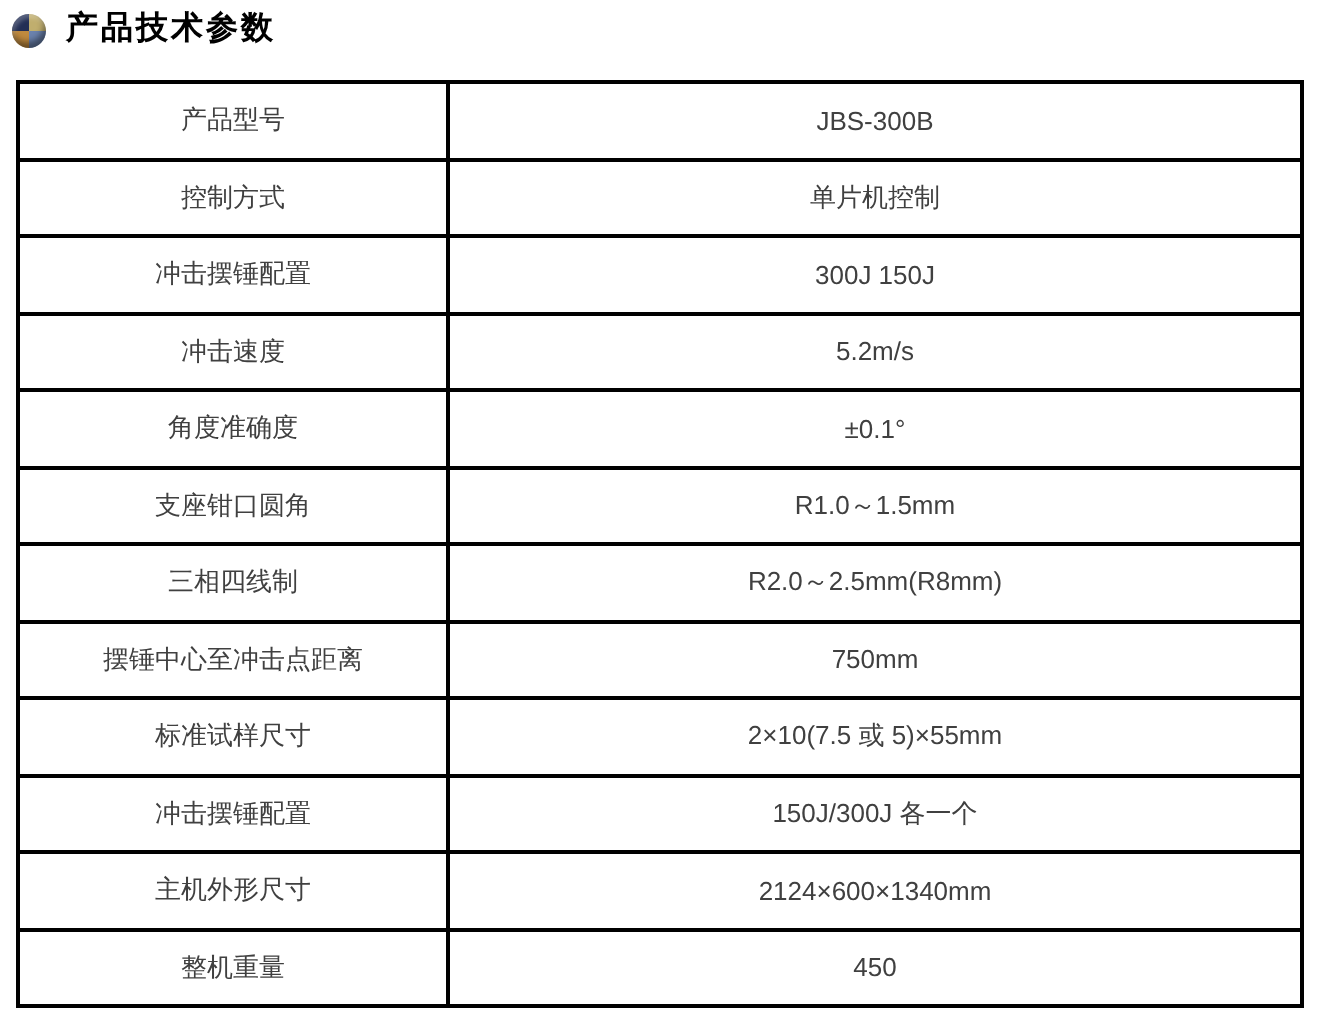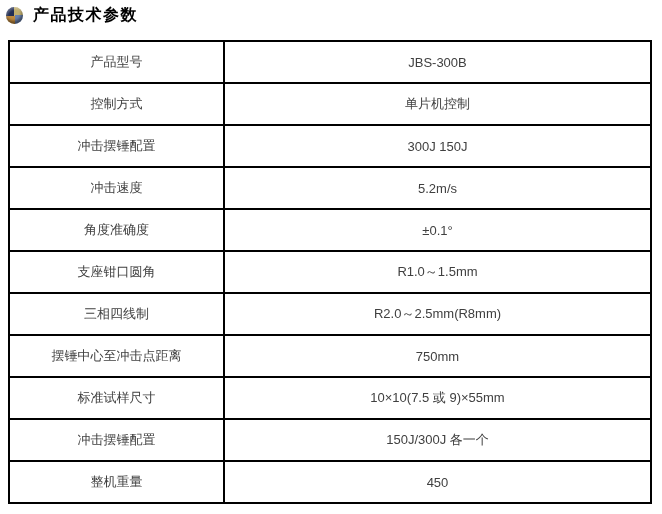--- a/index.html
+++ b/index.html
@@ -104,25 +104,29 @@
         <tr>
           <td class="label-cell">三相四线制</td>
           <td class="value-cell">R2.0～2.5mm(R8mm)</td>
         </tr>
         <tr>
           <td class="label-cell">摆锤中心至冲击点距离</td>
           <td class="value-cell">750mm</td>
         </tr>
         <tr>
           <td class="label-cell">标准试样尺寸</td>
-          <td class="value-cell">10×10(7.5 或 9)×55mm</td>
+          <td class="value-cell">2×10(7.5 或 5)×55mm</td>
         </tr>
         <tr>
           <td class="label-cell">冲击摆锤配置</td>
           <td class="value-cell">150J/300J 各一个</td>
+        </tr>
+        <tr>
+          <td class="label-cell">主机外形尺寸</td>
+          <td class="value-cell">2124×600×1340mm</td>
         </tr>
         <tr>
           <td class="label-cell">整机重量</td>
           <td class="value-cell">450</td>
         </tr>
       </tbody>
   </table>
 
 </div>
 

